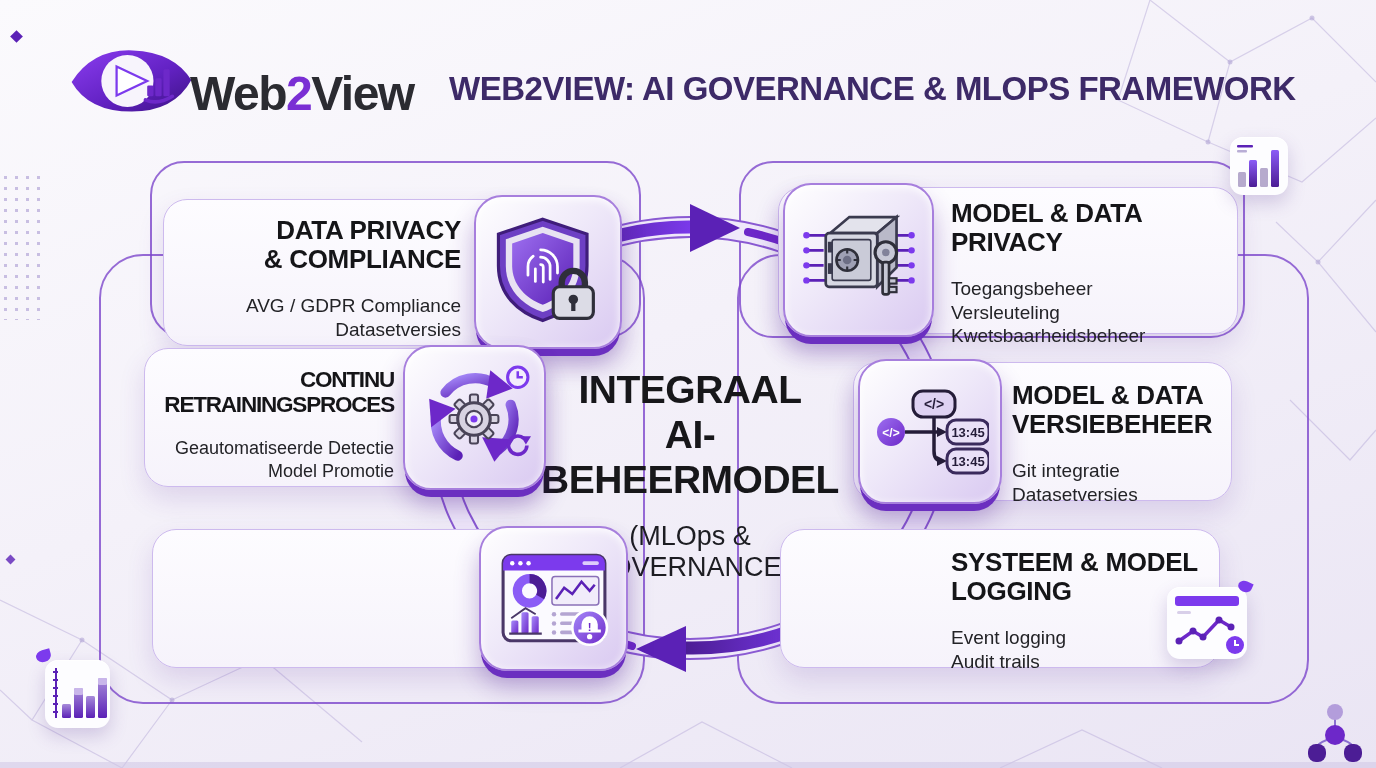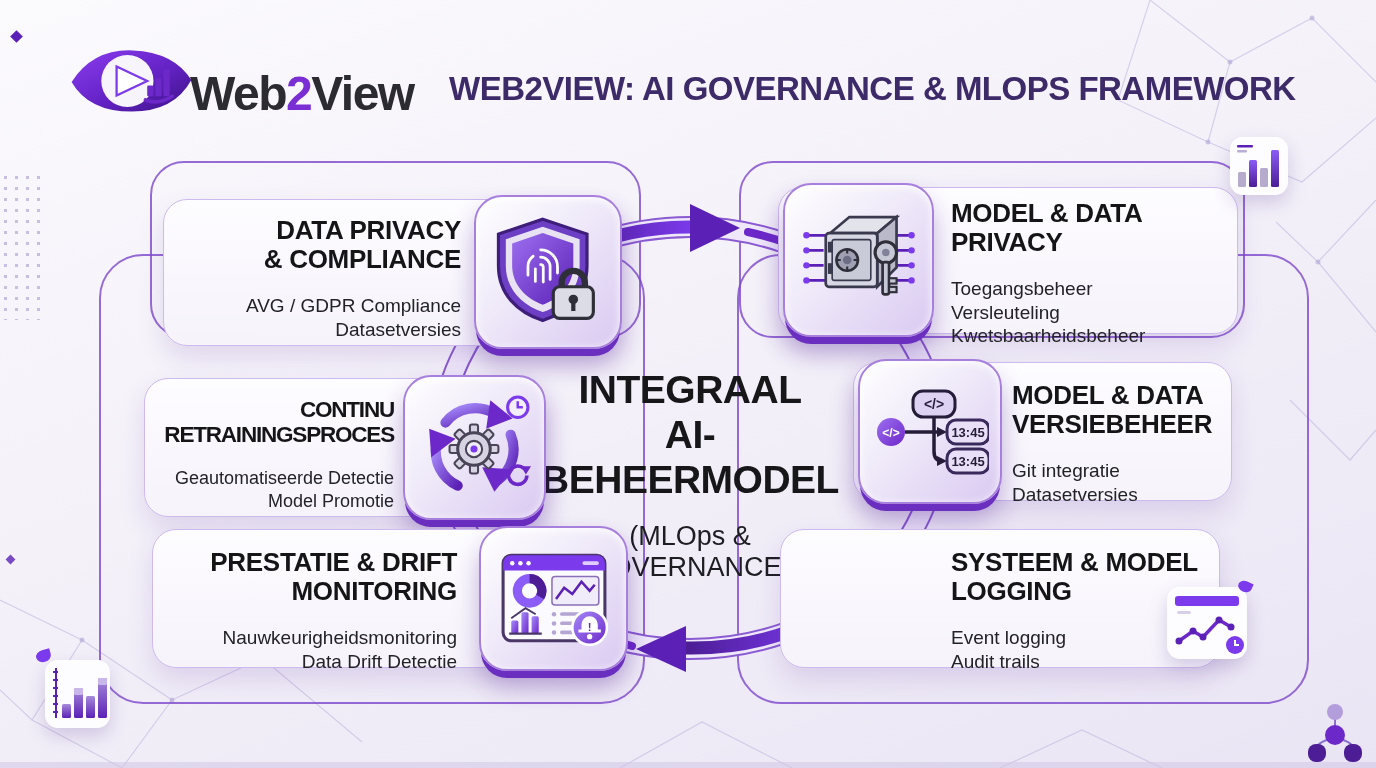--- a/index.html
+++ b/index.html
@@ -37,21 +37,21 @@
   .card{position:absolute;background:linear-gradient(180deg,#fdfcff,#f6f3fb);
     border:1.5px solid #cdbaee;border-radius:24px;z-index:3;
     box-shadow:0 12px 26px rgba(92,44,160,.15);}
   .card .txt{position:absolute;}
   .t1{font-size:26px;font-weight:800;color:#151518;line-height:1.12;letter-spacing:-0.3px;}
   .t1.small{font-size:22.5px;letter-spacing:-1.2px;}
   .t2{font-size:19px;color:#232327;line-height:1.24;margin-top:20px;font-weight:400;}
   .t2.small{font-size:18px;}
   .c1{left:163px;top:199px;width:455px;height:145px;}
   .c2{left:778px;top:187px;width:458px;height:145px;}
-  .c3{left:144px;top:378px;width:397px;height:137px;}
+  .c3{left:144px;top:348px;width:397px;height:137px;}
   .c4{left:853px;top:362px;width:377px;height:137px;}
   .c5{left:152px;top:529px;width:468px;height:137px;}
   .c6{left:780px;top:529px;width:438px;height:137px;}
   .c1 .txt{left:14px;right:158px;top:16px;text-align:right;}
   .c2 .txt{left:172px;right:6px;top:11px;}
   .c3 .txt{left:8px;right:148px;top:18px;text-align:right;}
   .c4 .txt{left:158px;right:6px;top:18px;}
   .c5 .txt{left:14px;right:164px;top:18px;text-align:right;}
   .c6 .txt{left:170px;right:6px;top:18px;}
   
@@ -319,28 +319,20 @@
       <div class="t1">MODEL &amp; DATA</div>
       <div class="t1">VERSIEBEHEER</div>
       <div class="t2">
         <div>Git integratie</div>
         <div>Datasetversies</div>
       </div>
     </div>
   </div>
 
   <div class="card c5">
-    <div class="txt">
-      <div class="t1">PRESTATIE &amp; DRIFT</div>
-      <div class="t1">MONITORING</div>
-      <div class="t2">
-        <div>Nauwkeurigheidsmonitoring</div>
-        <div>Data Drift Detectie</div>
-      </div>
-    </div>
     <div class="tile">
       <svg width="120" height="112" viewBox="0 0 116 110">
         <defs>
             <linearGradient id="bg5" x1="0" y1="0" x2="1" y2="1">
           <stop offset="0" stop-color="#a78bfa"></stop>
               <stop offset="1" stop-color="#6d28c9"></stop>
             </linearGradient>
           </defs>
         <rect x="8" y="12" width="100" height="84" rx="8" fill="#fbfaff" stroke="#4a3768" stroke-width="3"></rect>
         <path d="M8,20 a8,8 0 0 1 8,-8 h84 a8,8 0 0 1 8,8 v7 H8 Z" fill="#7c3aed"></path>

